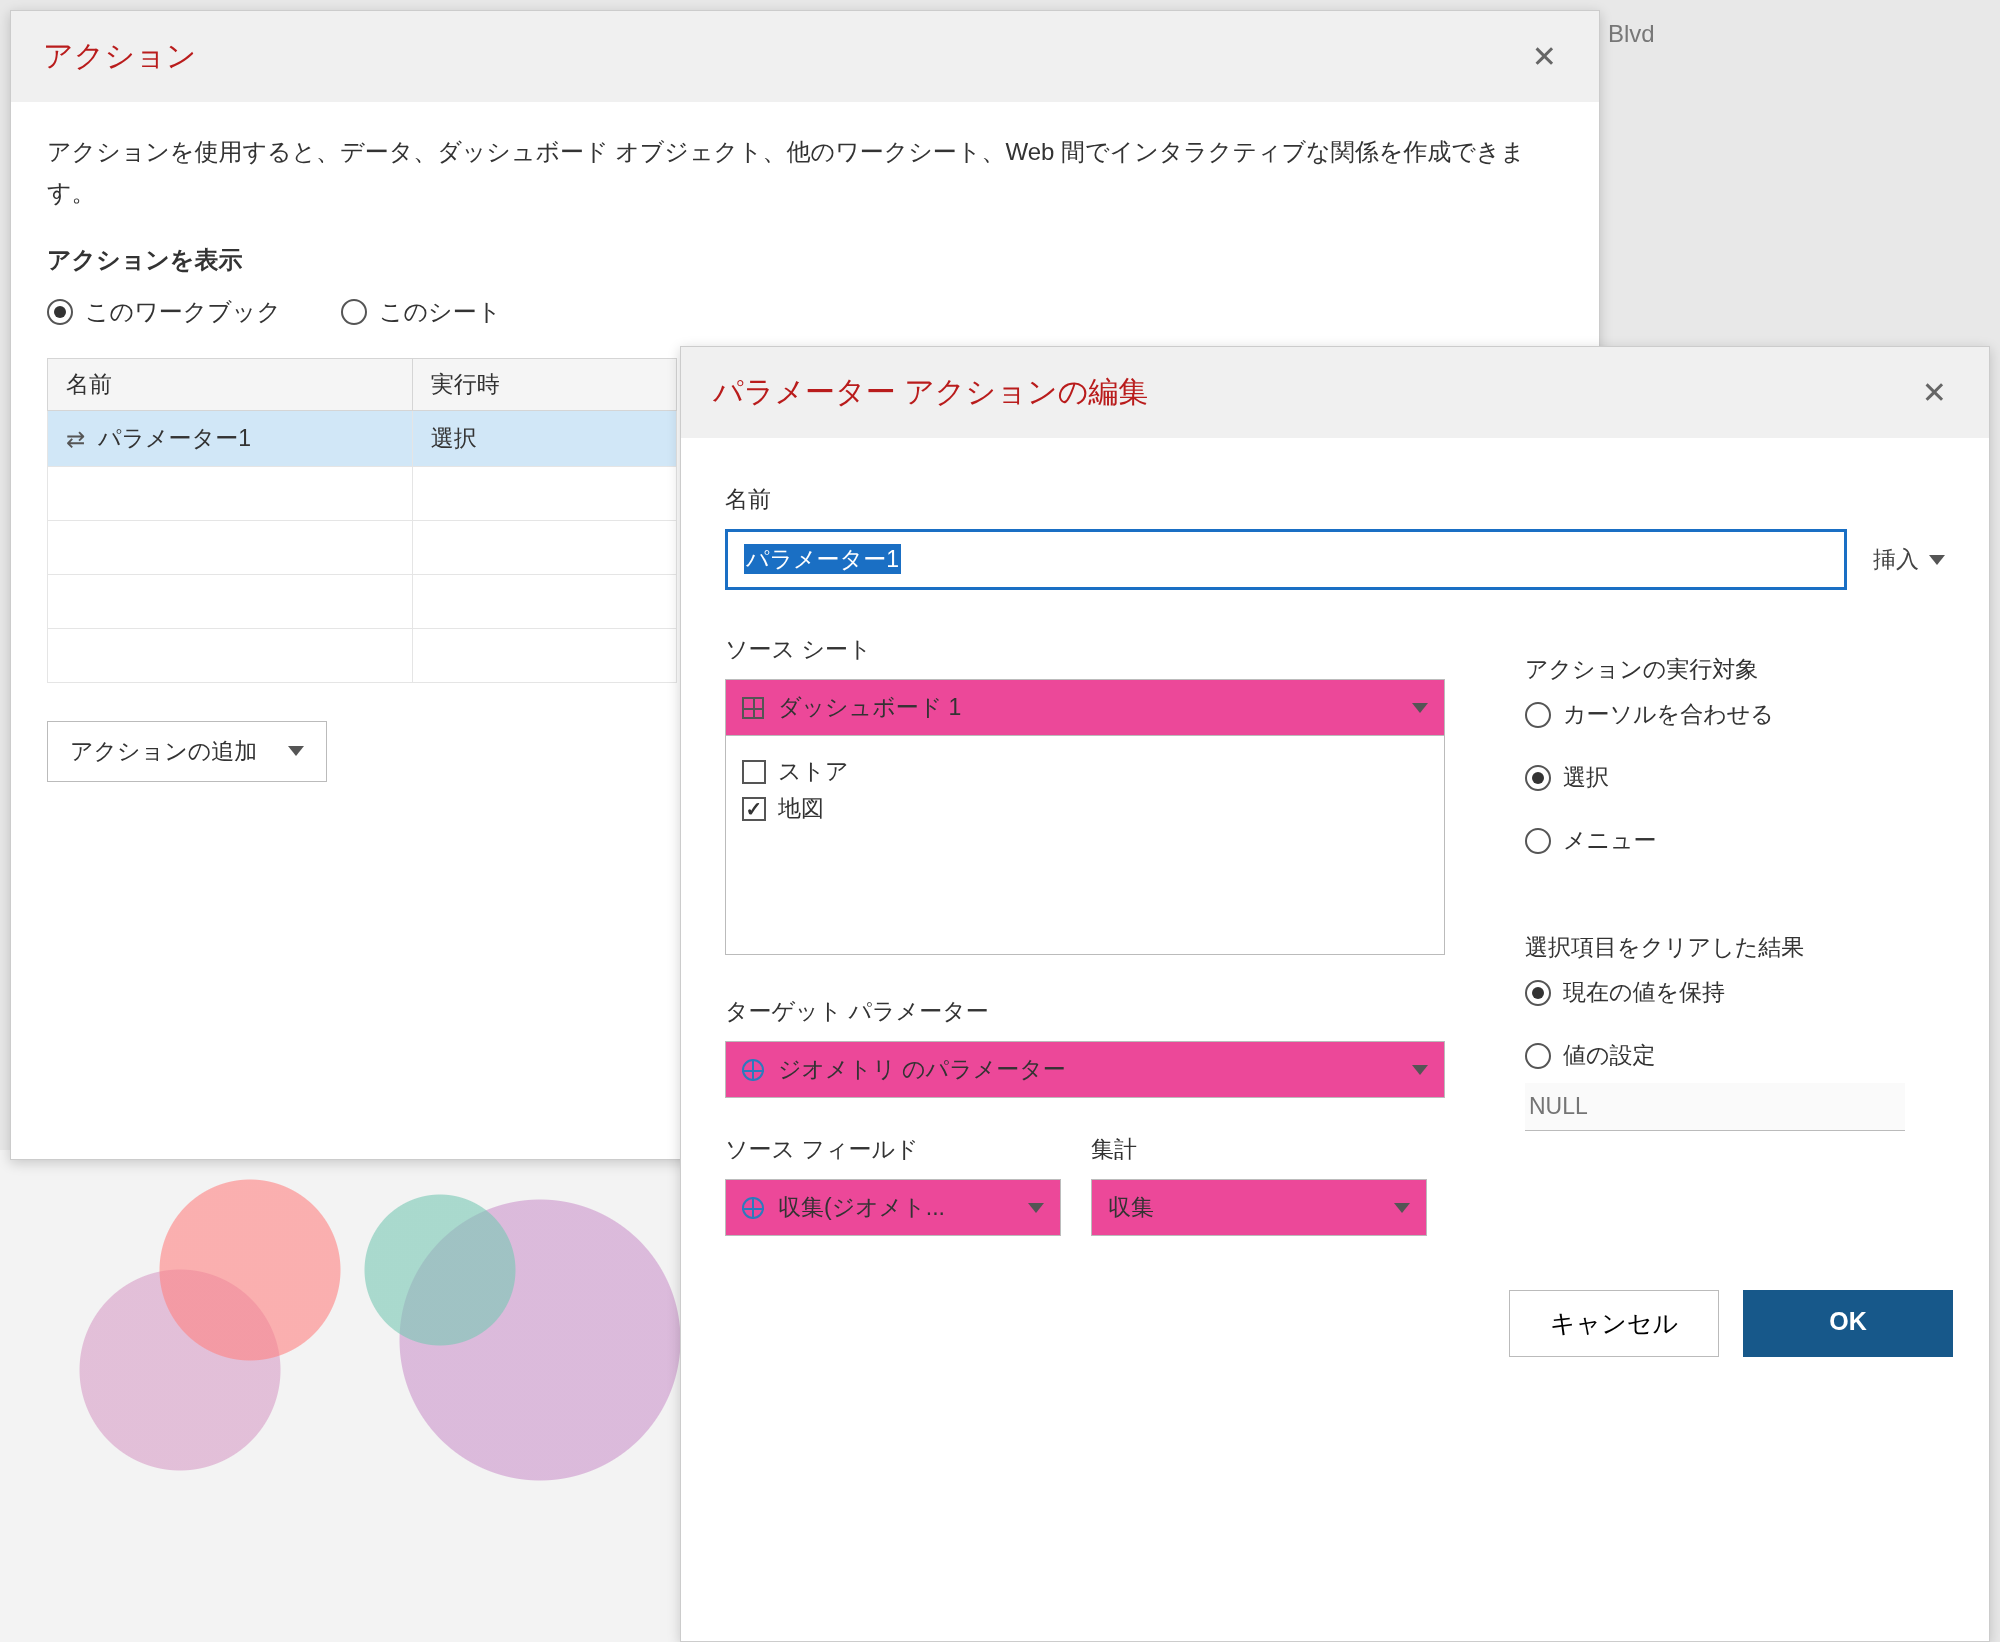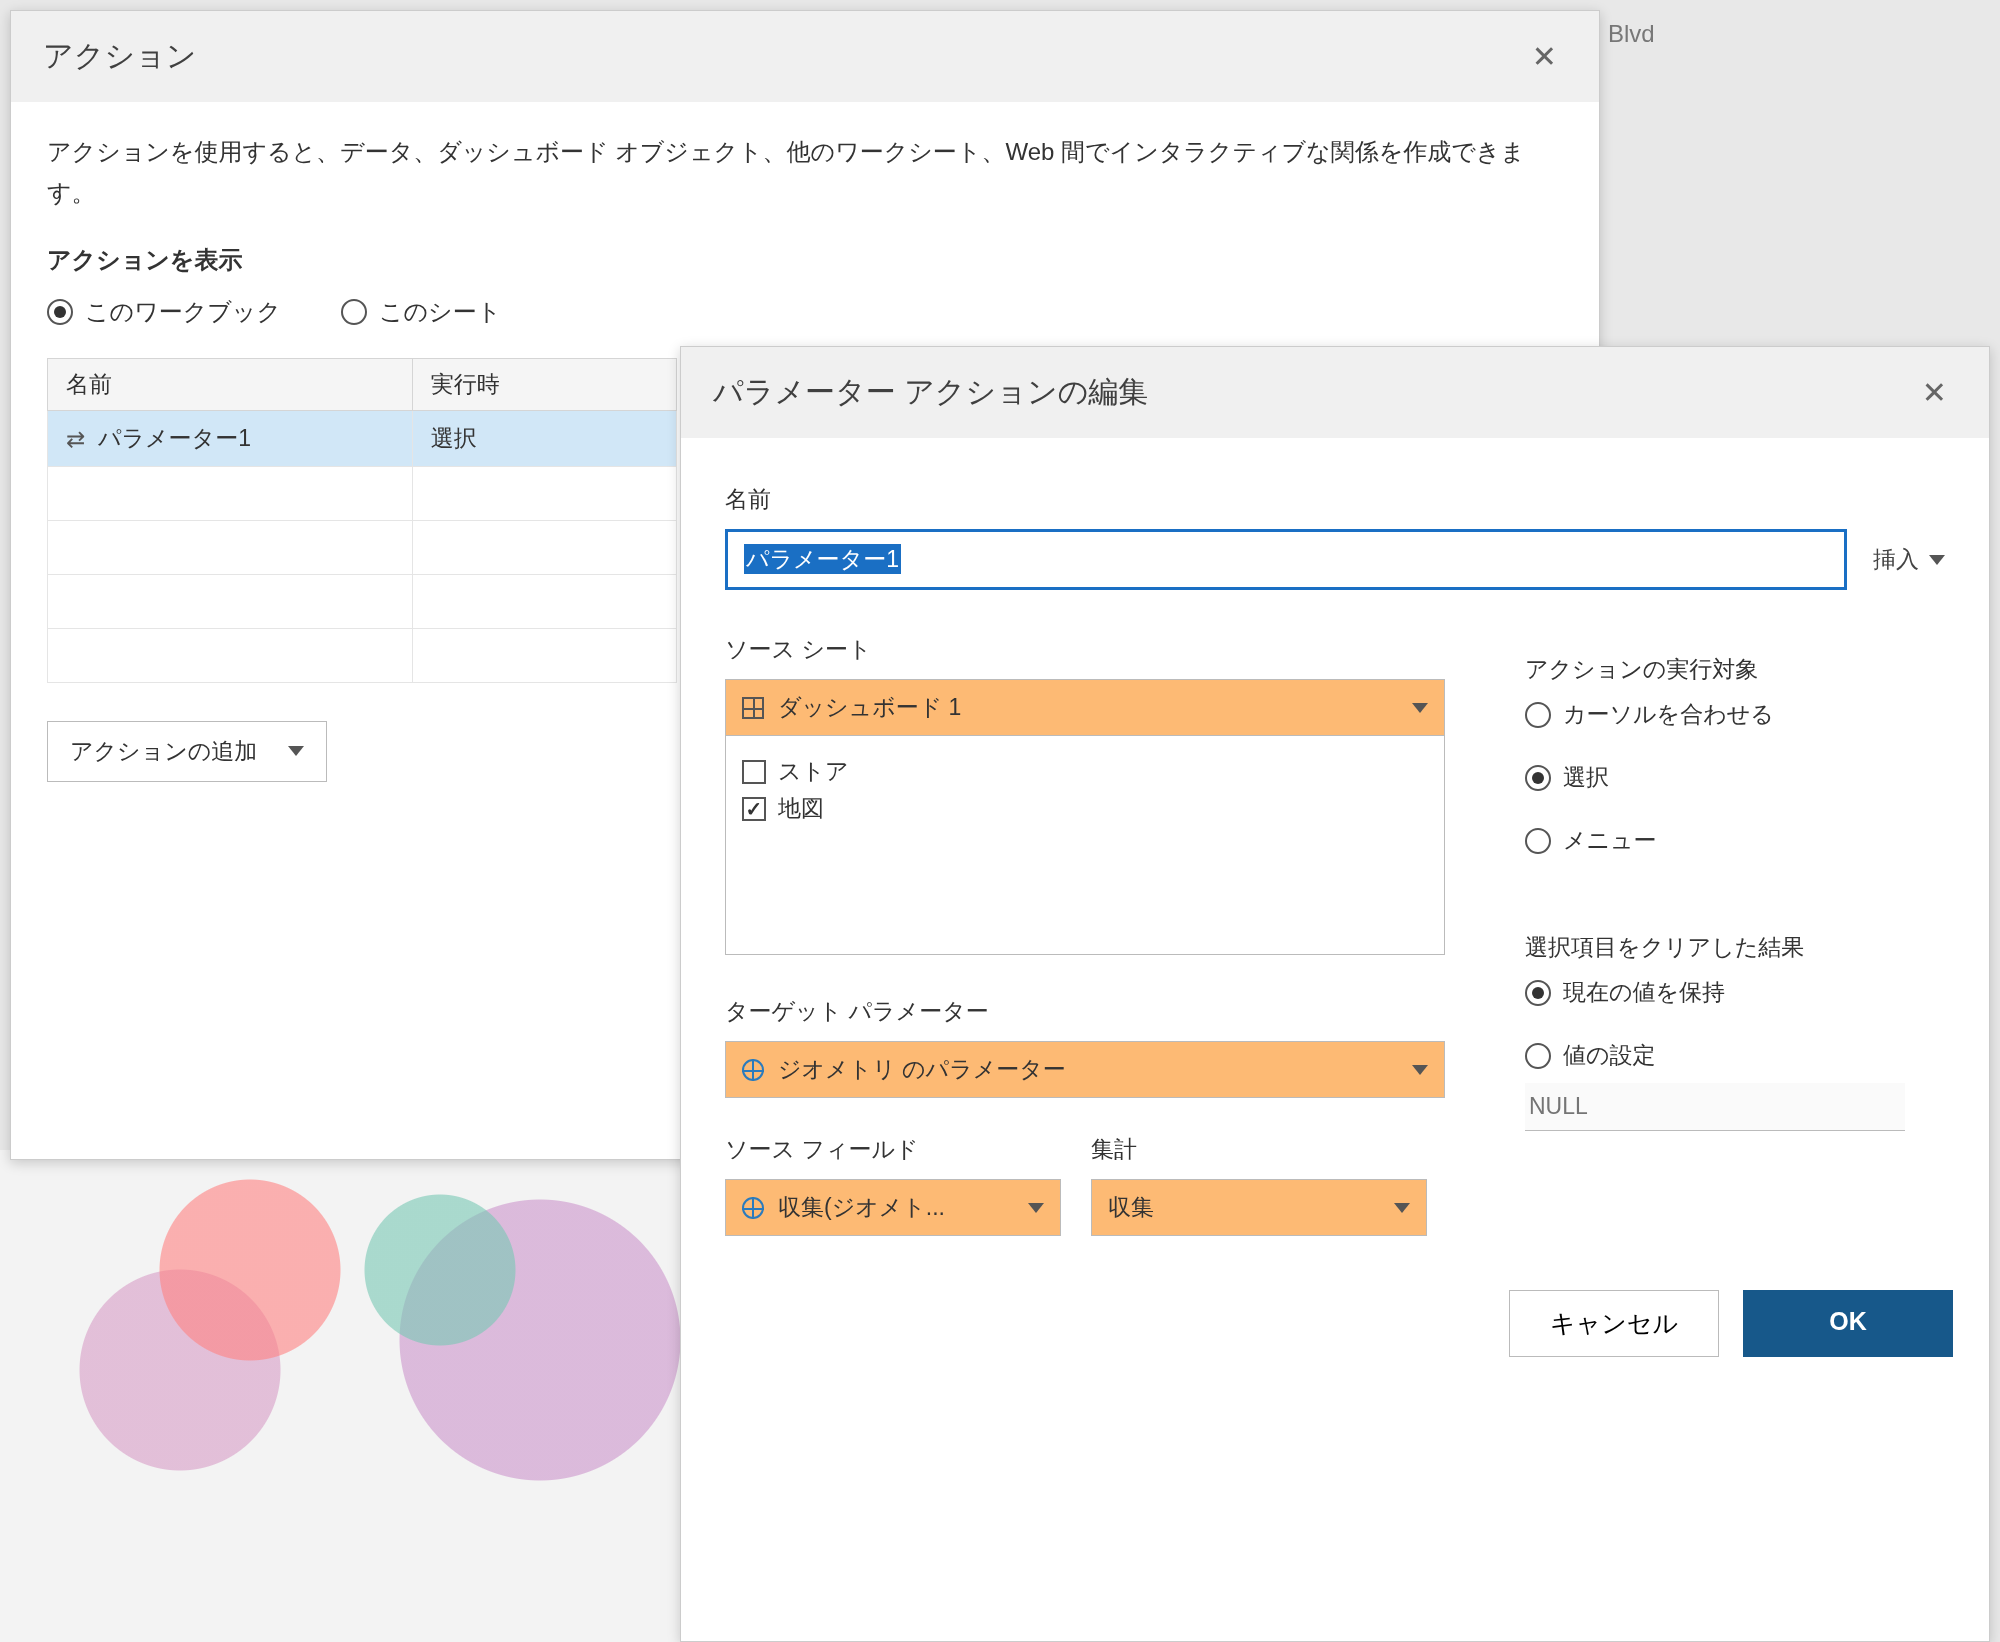--- a/index.html
+++ b/index.html
@@ -4,21 +4,21 @@
 <style>
 * { box-sizing: border-box; margin: 0; padding: 0; font-family: "Segoe UI", Meiryo, sans-serif; }
 body { background: #e8e8e8; width: 2000px; height: 1642px; position: relative; overflow: hidden; }
 
 
 .bg-map { position:absolute; left:0; top:1150px; width:680px; height:492px; background: radial-gradient(circle at 250px 120px, rgba(255,130,130,.6) 90px, transparent 91px), radial-gradient(circle at 440px 120px, rgba(120,200,180,.6) 75px, transparent 76px), radial-gradient(circle at 540px 190px, rgba(200,140,200,.55) 140px, transparent 141px), radial-gradient(circle at 180px 220px, rgba(210,140,190,.5) 100px, transparent 101px), #f3f3f3; }
 .bg-text { position:absolute; left:1608px; top:20px; font-size:24px; color:#777; }
 
 .dialog { position:absolute; background:#fff; border:1px solid #ccc; box-shadow:0 3px 12px rgba(0,0,0,.18); }
 .dialog-header { background:#f0f0f0; display:flex; align-items:center; justify-content:space-between; padding:24px 32px; }
-.dialog-title { font-size:30px; color:#404040; font-weight:400; }
+.dialog-title { font-size:30px; color:#b91c1c; font-weight:400; }
 .close-x { font-size:30px; color:#666; cursor:pointer; padding:4px 10px; }
 
 
 #actions-dialog { left:10px; top:10px; width:1590px; height:1150px; }
 .actions-body { padding:30px 36px; font-size:24px; color:#333; }
 .desc { line-height:1.7; margin-bottom:30px; }
 .section-label { font-size:24px; font-weight:600; margin-bottom:20px; display:block; }
 
 .radio-row { display:flex; gap:60px; margin-bottom:30px; }
 .radio { display:flex; align-items:center; gap:12px; cursor:pointer; }
@@ -39,21 +39,21 @@
 .field-label { font-size:23px; margin:18px 0 14px 0; display:block; }
 .name-row { display:flex; align-items:center; gap:26px; }
 .name-input { flex:1; border:3px solid #1a6fc4; padding:12px 16px; font-size:23px; }
 .name-input .seltext { background:#1a6fc4; color:#fff; padding:2px 2px; }
 .insert-btn { display:flex; align-items:center; gap:10px; font-size:23px; color:#444; cursor:pointer; }
 
 .two-col { display:flex; gap:56px; margin-top:10px; }
 .left-col { flex:1; }
 .right-col { width:420px; padding-top:36px; }
 
-.select-box { border:1px solid #bbb; background:#fdba74; padding:12px 16px; display:flex; align-items:center; justify-content:space-between; cursor:pointer; font-size:23px; width:720px; }
+.select-box { border:1px solid #bbb; background:#ec4899; padding:12px 16px; display:flex; align-items:center; justify-content:space-between; cursor:pointer; font-size:23px; width:720px; }
 .select-box .lead { display:flex; align-items:center; gap:14px; }
 .dash-icon { width:22px; height:22px; border:2px solid #555; display:inline-block; position:relative; }
 .dash-icon::before { content:""; position:absolute; left:0; top:50%; width:100%; border-top:2px solid #555; }
 .dash-icon::after { content:""; position:absolute; top:0; left:50%; height:100%; border-left:2px solid #555; }
 .globe-icon { width:22px; height:22px; border:2px solid #2b7bbd; border-radius:50%; display:inline-block; position:relative; }
 .globe-icon::before { content:""; position:absolute; left:-2px; top:50%; width:22px; border-top:2px solid #2b7bbd; }
 .globe-icon::after { content:""; position:absolute; top:-2px; left:50%; height:22px; border-left:2px solid #2b7bbd; transform:translateX(-1px); }
 .caret { border-left:8px solid transparent; border-right:8px solid transparent; border-top:10px solid #555; }
 
 .sheet-list { border:1px solid #bbb; width:720px; height:220px; padding:14px 16px; margin-top:-1px; }

